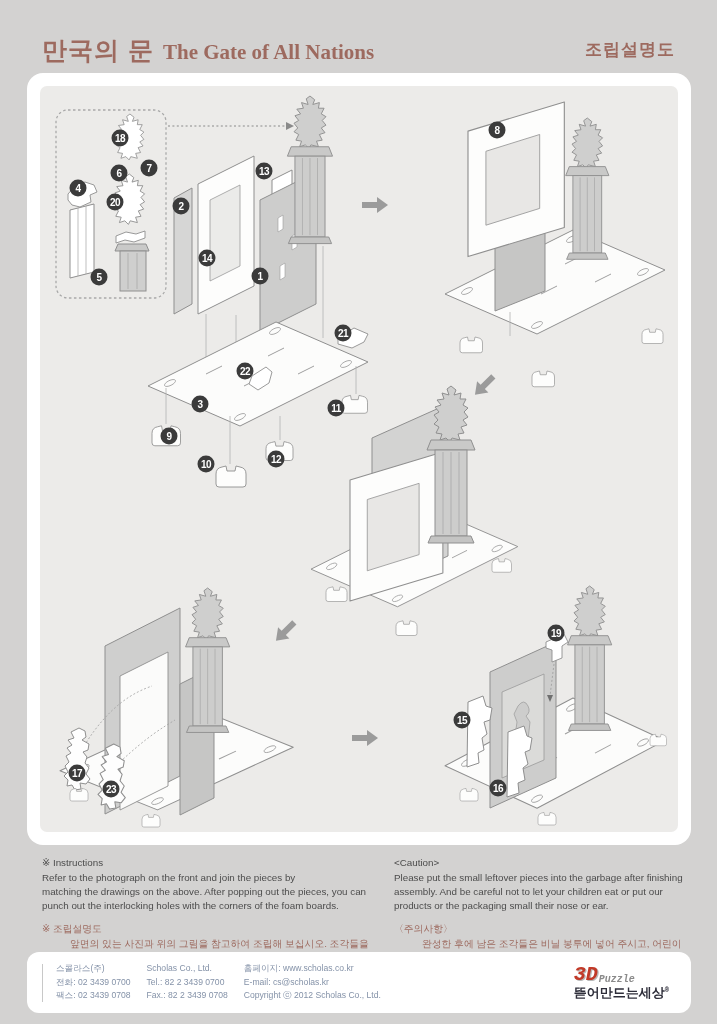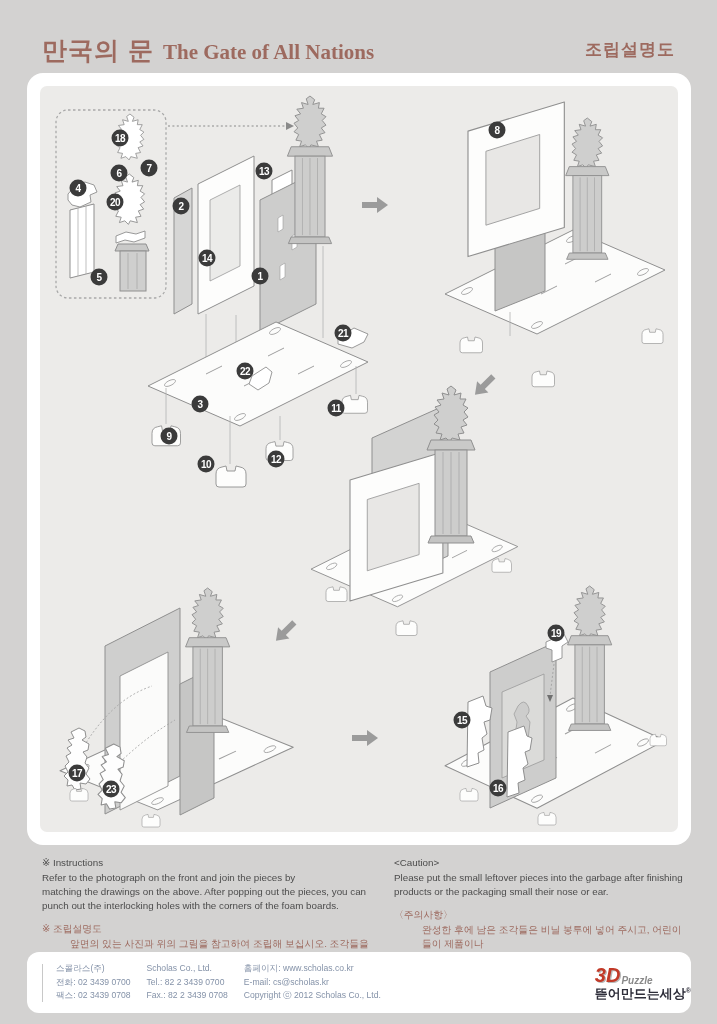--- a/index.html
+++ b/index.html
@@ -34,21 +34,21 @@
   .inst .l-en{color:#4c4c4c;}
   .inst .t-ko{color:#9d6a5f;margin-top:9px;margin-bottom:1px;}
   .inst .l-ko{color:#9d6a5f;margin-left:28px;}
   
   .footer{position:absolute;left:27px;top:952px;width:664px;height:61px;background:#ffffff;border-radius:12px;display:flex;align-items:center;}
   .scholas{display:flex;align-items:center;gap:6px;margin-left:26px;}
   .scholas-text{font-size:29px;font-weight:bold;color:#161616;letter-spacing:-1px;}
   .fdiv{width:1px;height:38px;background:#c8c8c8;margin:0 13px 0 15px;}
   .fcol{font-size:8.6px;line-height:1.6;color:#8492a8;white-space:nowrap;}
   .fcol + .fcol{margin-left:16px;}
-  .puzzle-logo{margin-left:auto;line-height:1;}
+  .puzzle-logo{margin-left:auto;margin-right:22px;line-height:1;font-family:Liberation Mono, monospace;}
   .pz-3d{font-style:italic;font-weight:bold;font-size:20px;color:#c23a28;text-shadow:1.2px 1.2px 0 #b9b9b9;}
   .pz-puzzle{font-style:italic;font-weight:bold;font-size:10px;color:#8a8a8a;position:relative;top:2px;left:1px;}
   .pz-brand{font-weight:bold;font-size:13px;color:#2e2e3a;margin-top:2px;}
   .pz-reg{font-size:7px;vertical-align:super;}
 </style>
 </head>
 <body>
 
 <div class="header">
   <div class="title-wrap">
@@ -244,20 +244,21 @@
     <div class="l-en">Refer to the photograph on the front and join the pieces by</div>
     <div class="l-en">matching the drawings on the above. After popping out the pieces, you can</div>
     <div class="l-en">punch out the interlocking holes with the corners of the foam boards.</div>
     <div class="t-ko">※ 조립설명도</div>
     <div class="l-ko">앞면의 있는 사진과 위의 그림을 참고하여 조립해 보십시오. 조각들을</div>
     <div class="l-ko">뜯어낸 후 결합 부분의 구멍은 폼보드의 모서리를 이용하여 떼어낼 수 있습니다.</div>
   </div>
   <div class="inst-right">
     <div class="t-en">&lt;Caution&gt;</div>
     <div class="l-en">Please put the small leftover pieces into the garbage after finishing</div>
+    <div class="l-en">assembly. And be careful not to let your children eat or put our</div>
     <div class="l-en">products or the packaging small their nose or ear.</div>
     <div class="t-ko">〈주의사항〉</div>
     <div class="l-ko">완성한 후에 남은 조각들은 비닐 봉투에 넣어 주시고, 어린이들이 제품이나</div>
     <div class="l-ko">포장지를 입, 코 또는 귀에 넣지 않도록 유의해 주십시오.</div>
   </div>
 </div>
 
 <div class="footer">
   <div class="fdiv"></div>
   <div class="fcol">

